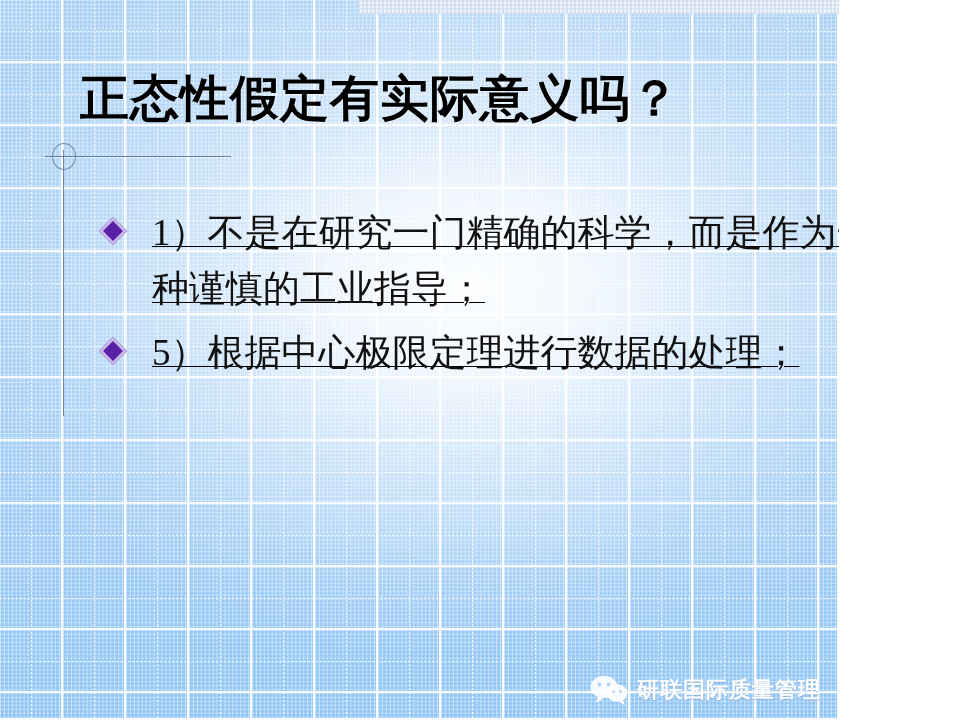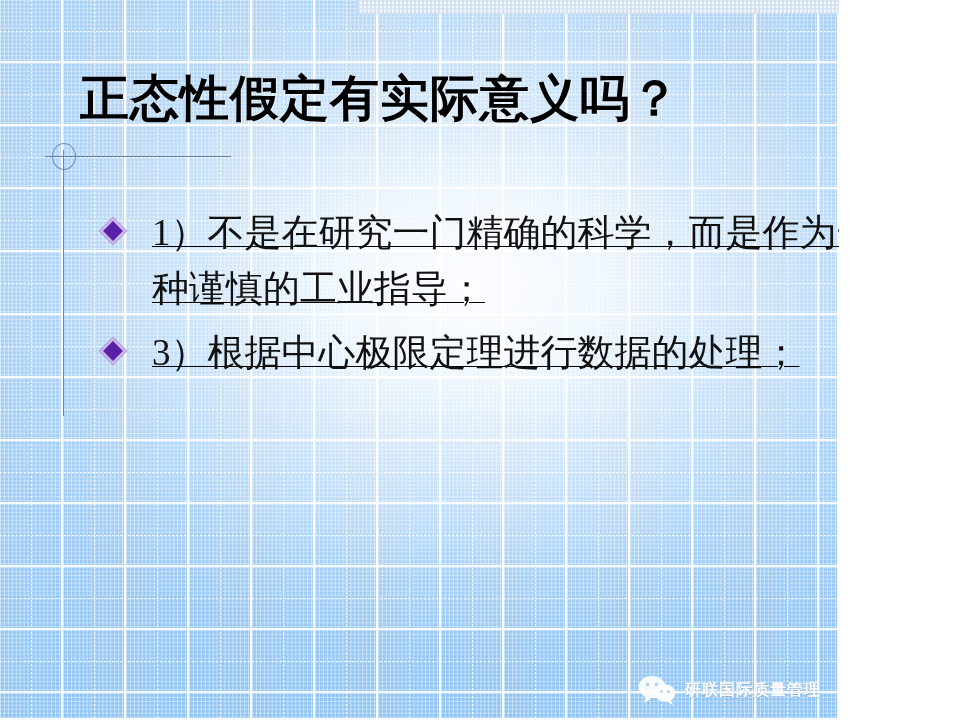--- a/index.html
+++ b/index.html
@@ -186,21 +186,21 @@
   .watermark {
     position: absolute;
     right: 18px;
     bottom: 14px;
     display: flex;
     align-items: center;
     gap: 8px;
   }
   .wm-label {
     font-family: "Liberation Sans", "DejaVu Sans", sans-serif;
-    font-size: 16px;
+    font-size: 22px;
     font-weight: bold;
     color: #ffffff;
     letter-spacing: 1px;
     text-shadow: 0 1px 1px rgba(120,150,190,0.55);
     white-space: nowrap;
   }
   .wechat-icon {
     width: 40px;
     height: 32px;
     display: block;
@@ -256,21 +256,21 @@
   <div class="body">
 
     <div class="bullet-row">
       <span class="diamond"></span>
       <span class="bullet-text">1）不是在研究一门精确的科学，而是作为一种谨慎的工业指导；</span>
     </div>
 
 
     <div class="bullet-row">
       <span class="diamond"></span>
-      <span class="bullet-text">3）根据中心极限定理进行数据的处理；</span>
+      <span class="bullet-text">5）根据中心极限定理进行数据的处理；</span>
     </div>
 
 
   </div>
 
   <div class="watermark">
     <svg class="wechat-icon" viewBox="0 0 40 32">
       <ellipse cx="15" cy="13" rx="13.5" ry="11" fill="#ffffff" opacity="0.92"></ellipse>
       <polygon points="9,22 7,29 14,25" fill="#ffffff" opacity="0.92"></polygon>
       <circle cx="10.5" cy="10.5" r="1.9" fill="#b7d4f0"></circle>

